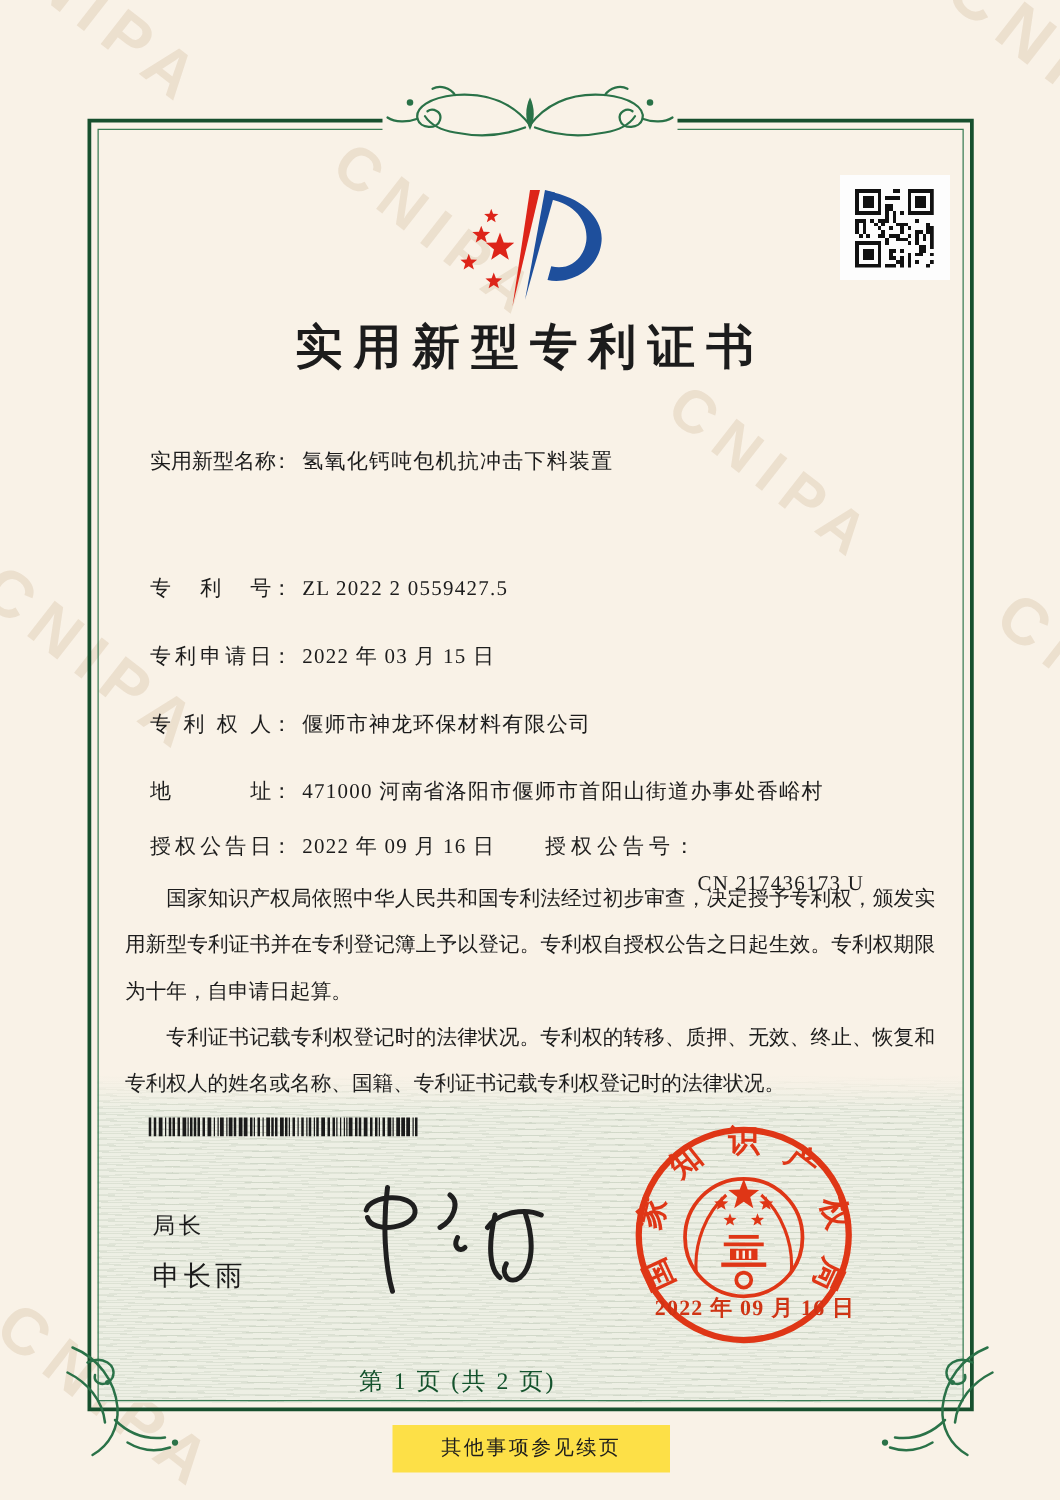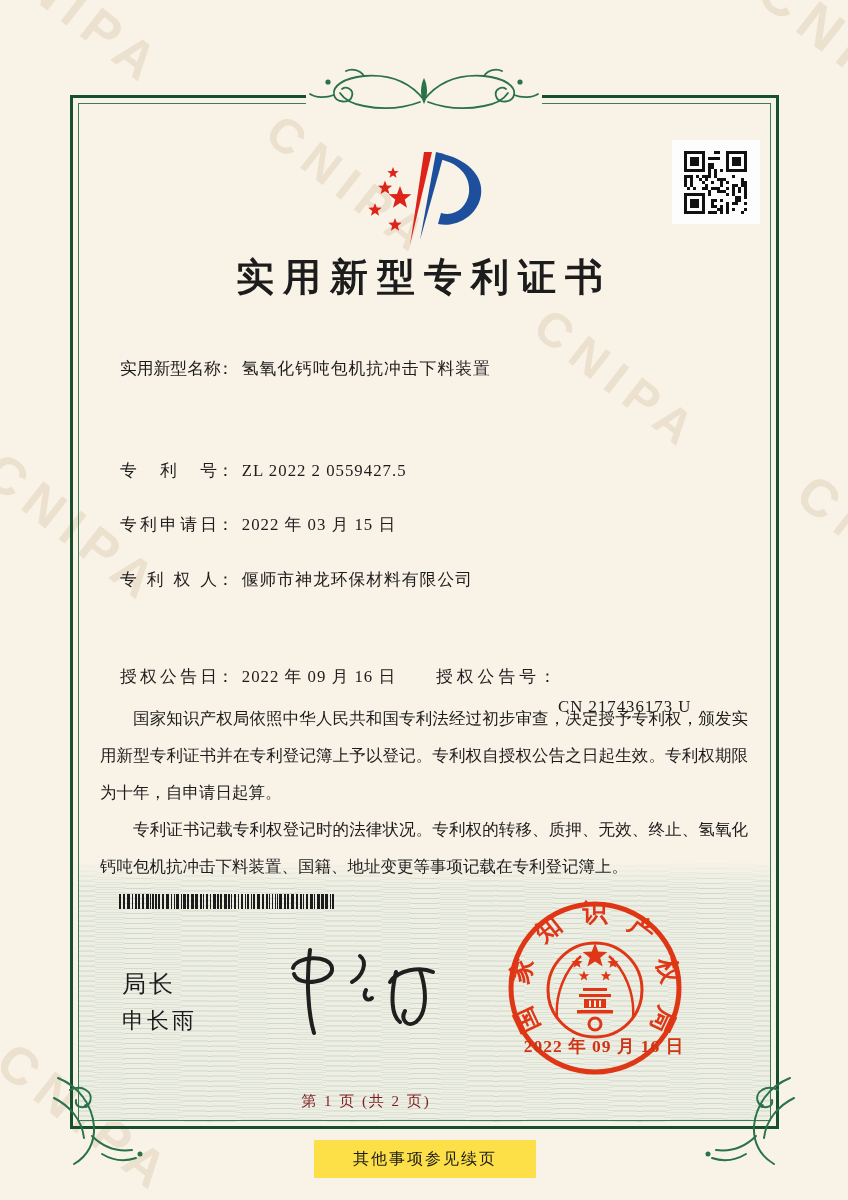--- a/index.html
+++ b/index.html
@@ -22,26 +22,26 @@
         border:1px solid #3a7d55;z-index:3;}
   .cert-no{position:absolute;left:112px;top:150px;font-size:16px;letter-spacing:3px;z-index:5;}
   .title{position:absolute;left:0;top:252px;width:848px;text-align:center;font-size:38px;
         font-weight:bold;letter-spacing:9px;z-index:5;}
   .frow{position:absolute;left:120px;width:640px;font-size:16.8px;z-index:5;white-space:nowrap;}
   .flabel{display:inline-block;width:97px;text-align:justify;text-align-last:justify;vertical-align:bottom;}
   .fvalue{margin-left:8px;letter-spacing:1px;}
   .body-text{position:absolute;left:100px;top:700px;width:648px;font-size:16.5px;line-height:37px;
         text-align:justify;z-index:5;}
   .body-text p{margin:0;text-indent:2em;}
-  .sig-title{position:absolute;left:122px;top:968px;font-size:24px;letter-spacing:3px;z-index:5;}
+  .sig-title{position:absolute;left:122px;top:968px;font-size:18px;letter-spacing:3px;z-index:5;}
   .sig-name{position:absolute;left:122px;top:1006px;font-size:22px;letter-spacing:3px;z-index:5;}
   .seal-date{position:absolute;left:516px;top:1034px;width:176px;text-align:center;font-size:17.5px;
         font-weight:bold;color:#cf3414;letter-spacing:1px;z-index:7;}
-  .pageno{position:absolute;left:0;top:1092px;width:732px;text-align:center;font-size:15px;
-        letter-spacing:2px;color:#7f1d1d;z-index:5;}
+  .pageno{position:absolute;left:0;top:1092px;width:732px;text-align:center;font-size:19px;
+        letter-spacing:2px;color:#14532d;z-index:5;}
   .footnote{position:absolute;left:314px;top:1140px;width:222px;height:38px;line-height:38px;
         background:#fde047;text-align:center;font-size:16px;letter-spacing:2px;z-index:5;}
   .qr-patch{position:absolute;left:672px;top:140px;width:88px;height:84px;background:#fdfdfd;z-index:4;}
   svg{display:block;}
   .abs{position:absolute;z-index:5;}
 </style>
 </head>
 <body>
 
 <div class="page">
@@ -327,28 +327,31 @@
   </div>
   <div class="frow" style="top:459px">
     <span class="flabel">专利号</span><span>：</span><span class="fvalue">ZL 2022 2 0559427.5</span>
   </div>
   <div class="frow" style="top:513px">
     <span class="flabel">专利申请日</span><span>：</span><span class="fvalue">2022 年 03 月 15 日</span>
   </div>
   <div class="frow" style="top:568px">
     <span class="flabel">专利权人</span><span>：</span><span class="fvalue">偃师市神龙环保材料有限公司</span>
   </div>
+  <div class="frow" style="top:621px">
+    <span class="flabel">地址</span><span>：</span><span class="fvalue">471000 河南省洛阳市偃师市首阳山街道办事处香峪村</span>
+  </div>
   <div class="frow" style="top:665px">
     <span class="flabel">授权公告日</span><span>：</span><span class="fvalue">2022 年 09 月 16 日</span>
     <span class="flabel" style="position:absolute;left:316px;width:100px;">授权公告号</span><span style="position:absolute;left:419px;">：</span><span style="position:absolute;left:438px;letter-spacing:1px;margin-top:32px;">CN 217436173 U</span>
   </div>
 
   <div class="body-text">
     <p>国家知识产权局依照中华人民共和国专利法经过初步审查，决定授予专利权，颁发实用新型专利证书并在专利登记簿上予以登记。专利权自授权公告之日起生效。专利权期限为十年，自申请日起算。</p>
-    <p>专利证书记载专利权登记时的法律状况。专利权的转移、质押、无效、终止、氢氧化钙吨包机抗冲击下料装置、国籍、地址变更等事项记载在专利登记簿上。</p>
+    <p>专利证书记载专利权登记时的法律状况。专利权的转移、质押、无效、终止、恢复和专利权人的姓名或名称、国籍、专利证书记载专利权登记时的法律状况。</p>
   </div>
 
   <svg class="abs" style="left:118px;top:893px;" width="222" height="18" viewBox="0 0 222 18">
     <g id="barcode-bars" fill="#1b1b1b">
         <rect x="1" y="1" width="2" height="15"></rect>
         <rect x="5" y="1" width="2" height="15"></rect>
         <rect x="9" y="1" width="3" height="15"></rect>
         <rect x="14" y="1" width="1" height="15"></rect>
         <rect x="17" y="1" width="2" height="15"></rect>
         <rect x="20" y="1" width="2" height="15"></rect>

